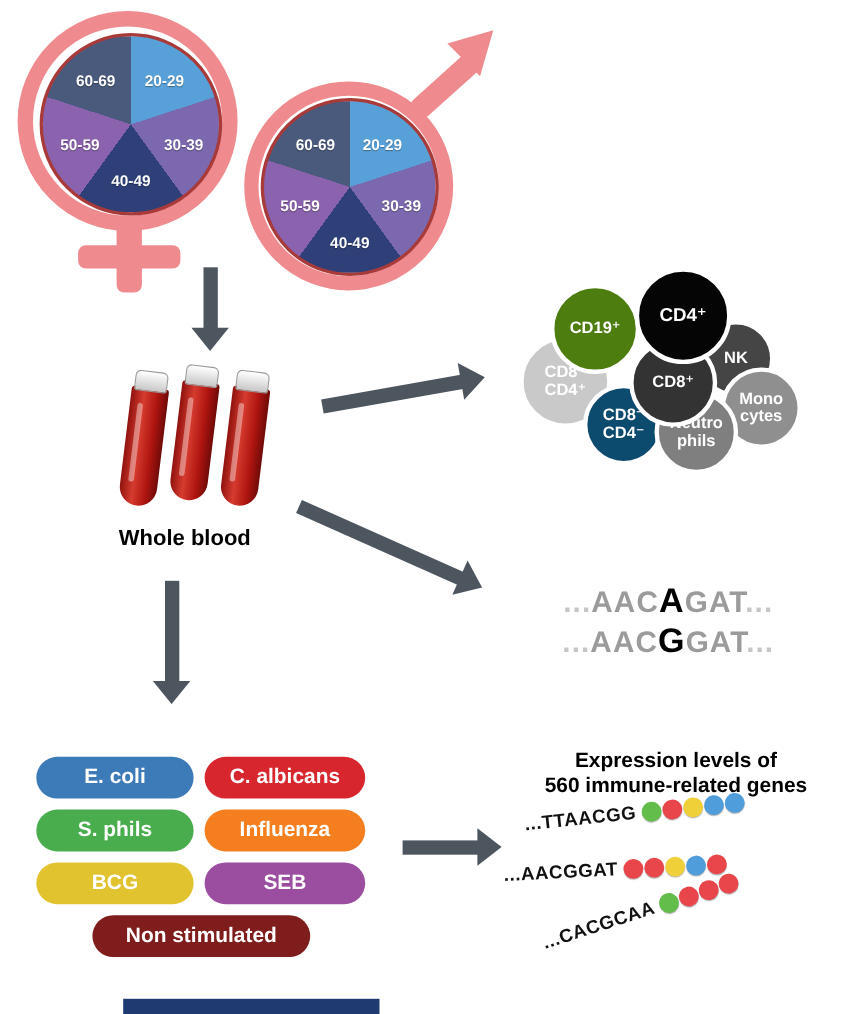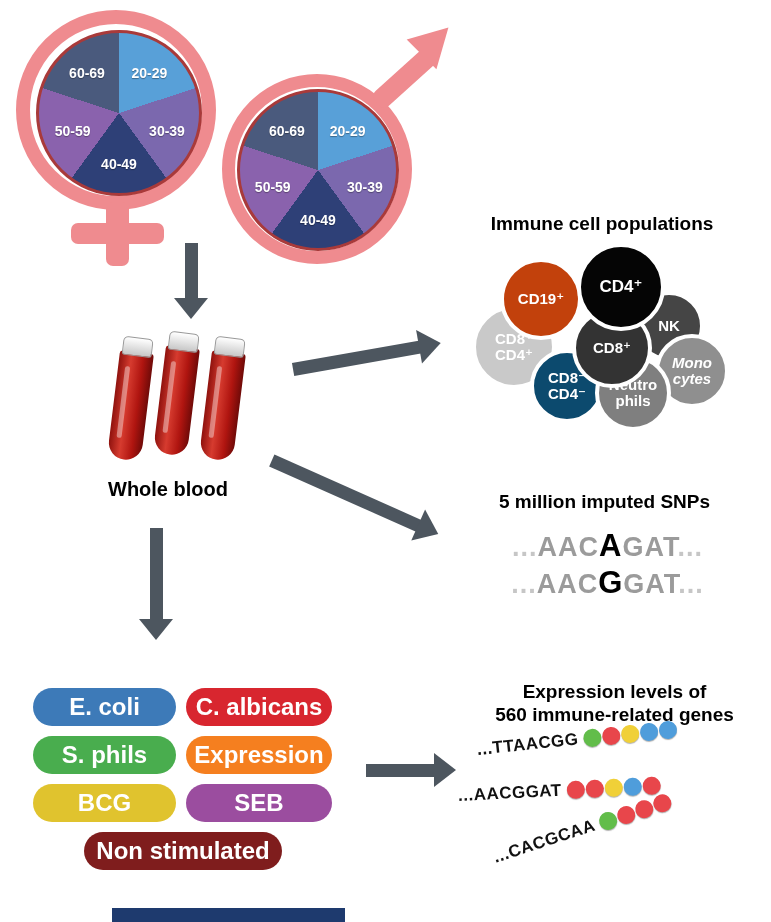--- a/index.html
+++ b/index.html
@@ -53,30 +53,30 @@
   .cell{position:absolute;border-radius:50%;border:4px solid #fff;color:#fff;font-weight:bold;
         display:flex;align-items:center;justify-content:center;text-align:center;
         font-size:15px;line-height:16px;white-space:pre-line;box-sizing:content-box;}
   .cell-cd19{left:500px;top:258px;width:74px;height:74px;z-index:3;}
   .cell-cd4 {left:577px;top:243px;width:80px;height:80px;z-index:6;font-size:17px;}
   .cell-nk  {left:634px;top:291px;width:62px;height:62px;z-index:2;}
   .cell-cd8 {left:572px;top:308px;width:72px;height:72px;z-index:5;}
   .cell-cd84{left:472px;top:305px;width:76px;height:76px;z-index:1;}
   .cell-cd8m{left:530px;top:349px;width:66px;height:66px;z-index:2;}
   .cell-neut{left:595px;top:355px;width:68px;height:68px;z-index:4;}
-  .cell-mono{left:655px;top:334px;width:66px;height:66px;z-index:3;font-style:italic;}
+  .cell-mono{left:655px;top:334px;width:66px;height:66px;z-index:3;}
 
   
   .snp-box{position:absolute;left:465px;top:528px;width:285px;text-align:center;}
   .snp-line{font-size:27px;font-weight:bold;letter-spacing:1px;line-height:36px;color:#9b9b9b;white-space:nowrap;}
   .snp-lead{color:#c6c6c6;}
   .snp-var{color:#000;font-size:31px;}
 
   
-  .pill{position:absolute;height:38px;border-radius:19px;color:#fff;font-weight:bold;font-size:24px;
+  .pill{position:absolute;height:38px;border-radius:19px;color:#fff;font-weight:bold;font-size:19px;
         display:flex;align-items:center;justify-content:center;}
   .pill-ecoli{left:33px;top:688px;width:143px;}
   .pill-calb {left:186px;top:688px;width:146px;}
   .pill-saur {left:33px;top:736px;width:143px;}
   .pill-infl {left:186px;top:736px;width:146px;}
   .pill-bcg  {left:33px;top:784px;width:143px;}
   .pill-seb  {left:186px;top:784px;width:146px;}
   .pill-non  {left:84px;top:832px;width:198px;}
 
   
@@ -155,53 +155,51 @@
   <div class="arrow-rot" style="left:272px;top:443px;width:195px;height:34px;transform:rotate(24deg);">
     <div class="shaft" style="left:0;top:11px;width:162px;height:13px;"></div>
     <div class="head-right" style="left:160px;top:0;"></div>
   </div>
 
   <div>
     <div class="shaft" style="left:150px;top:528px;width:13px;height:94px;"></div>
     <div class="head-down" style="left:139px;top:619px;"></div>
   </div>
 
-  <div class="heading" style="left:462px;top:212px;width:280px;">Immune cell populations</div>
 
   <div>
     <div class="cell cell-cd84" style="background-color: rgb(201, 201, 201);">CD8⁺
 CD4⁺</div>
-    <div class="cell cell-cd19" style="background-color: #c2410c;">CD19⁺</div>
+    <div class="cell cell-cd19" style="background-color: #4d7c0f;">CD19⁺</div>
     <div class="cell cell-nk" style="background-color: rgb(69, 69, 69);">NK</div>
     <div class="cell cell-mono" style="background-color: rgb(143, 143, 143);">Mono
 cytes</div>
     <div class="cell cell-cd8m" style="background-color: #0c4a6e;">CD8⁻
 CD4⁻</div>
     <div class="cell cell-neut" style="background-color: rgb(127, 127, 127);">Neutro
 phils</div>
     <div class="cell cell-cd8" style="background-color: rgb(51, 51, 51);">CD8⁺</div>
     <div class="cell cell-cd4" style="background-color: rgb(5, 5, 5);">CD4⁺</div>
   </div>
 
-  <div class="heading" style="left:462px;top:490px;width:285px;">5 million imputed SNPs</div>
 
   <div class="snp-box">
     <div class="snp-line">
       <span class="snp-lead">...</span><span>AAC</span><span class="snp-var">A</span><span>GAT</span><span class="snp-lead">...</span>
     </div>
     <div class="snp-line">
       <span class="snp-lead">...</span><span>AAC</span><span class="snp-var">G</span><span>GAT</span><span class="snp-lead">...</span>
     </div>
   </div>
 
   <div>
     <div class="pill pill-ecoli" style="background-color: rgb(61, 122, 184);">E. coli</div>
     <div class="pill pill-calb" style="background-color: rgb(216, 38, 47);">C. albicans</div>
     <div class="pill pill-saur" style="background-color: rgb(73, 173, 78);">S. phils</div>
-    <div class="pill pill-infl" style="background-color: rgb(245, 127, 31);">Expression</div>
+    <div class="pill pill-infl" style="background-color: rgb(245, 127, 31);">Influenza</div>
     <div class="pill pill-bcg" style="background-color: rgb(224, 195, 46);">BCG</div>
     <div class="pill pill-seb" style="background-color: rgb(155, 77, 159);">SEB</div>
     <div class="pill pill-non" style="background-color: #7f1d1d;">Non stimulated</div>
   </div>
 
   <div>
     <div class="shaft" style="left:366px;top:764px;width:70px;height:13px;"></div>
     <div class="head-right" style="left:434px;top:753px;"></div>
   </div>
 

